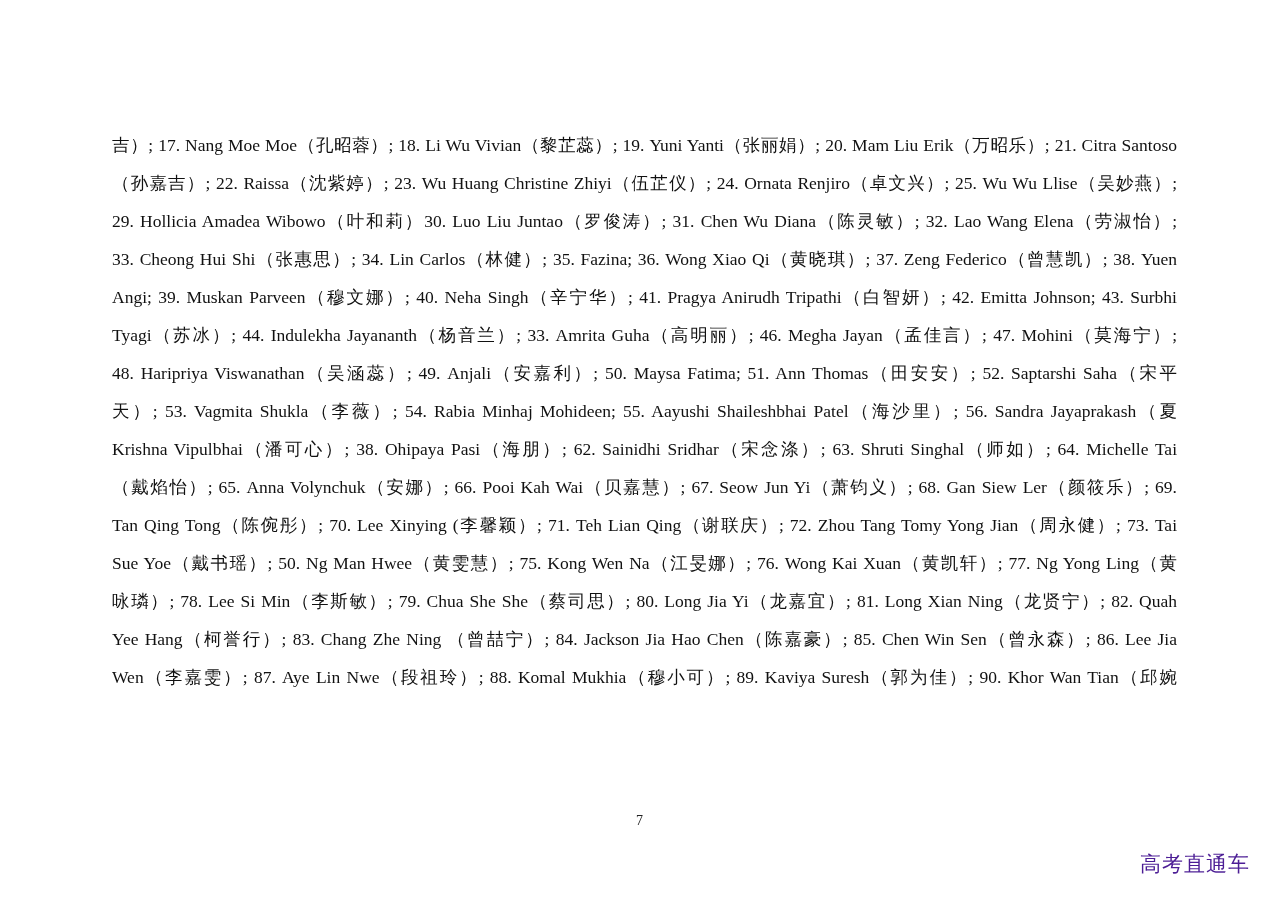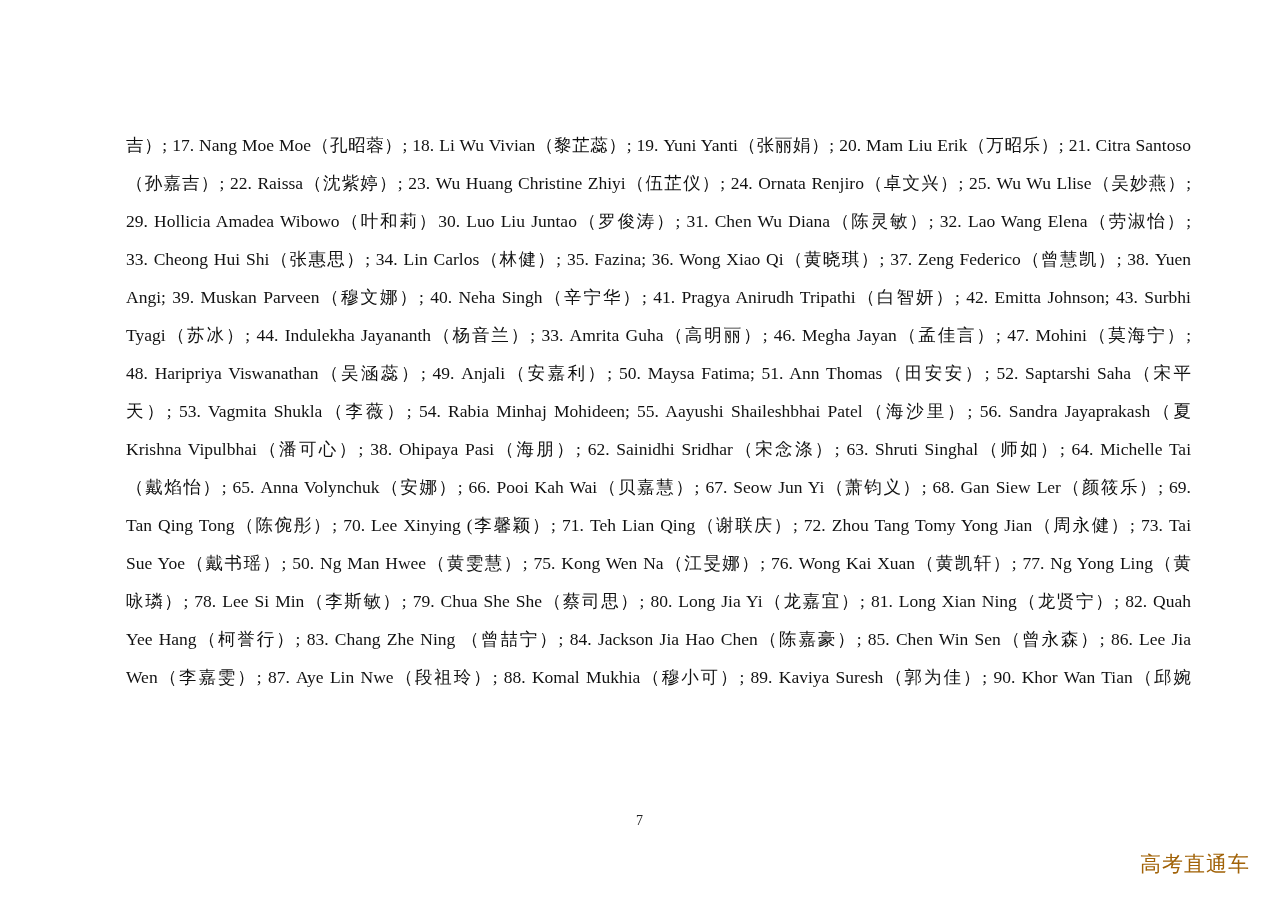--- a/index.html
+++ b/index.html
@@ -30,40 +30,39 @@
     }
     .line {
       display: block;
       height: 38px;
       line-height: 34px;
       font-size: 17.5px;
       white-space: nowrap;
       text-align: justify;
       text-align-last: justify;
       width: 1065px;
-      margin-left: 14px;
     }
     .line.last {
       text-align-last: justify;
     }
     .page-number {
       position: absolute;
       left: 636px;
       top: 813px;
       font-size: 14px;
       font-family: "Liberation Serif", serif;
       color: #222;
     }
     .watermark {
       position: absolute;
       right: 30px;
       top: 850px;
       font-family: "DejaVu Sans", "Liberation Sans", sans-serif;
       font-size: 21px;
-      color: #a16207;
+      color: #4c1d95;
       letter-spacing: 1px;
     }
   </style>
 </head>
 <body>
 
 <div class="page">
   <div class="body-text">
     <span class="line">吉）; 17. Nang Moe Moe（孔昭蓉）; 18. Li Wu Vivian（黎芷蕊）; 19. Yuni Yanti（张丽娟）; 20. Mam Liu Erik（万昭乐）; 21. Citra Santoso</span>
     <span class="line">（孙嘉吉）; 22. Raissa（沈紫婷）; 23. Wu Huang Christine Zhiyi（伍芷仪）; 24. Ornata Renjiro（卓文兴）; 25. Wu Wu Llise（吴妙燕）;</span>

